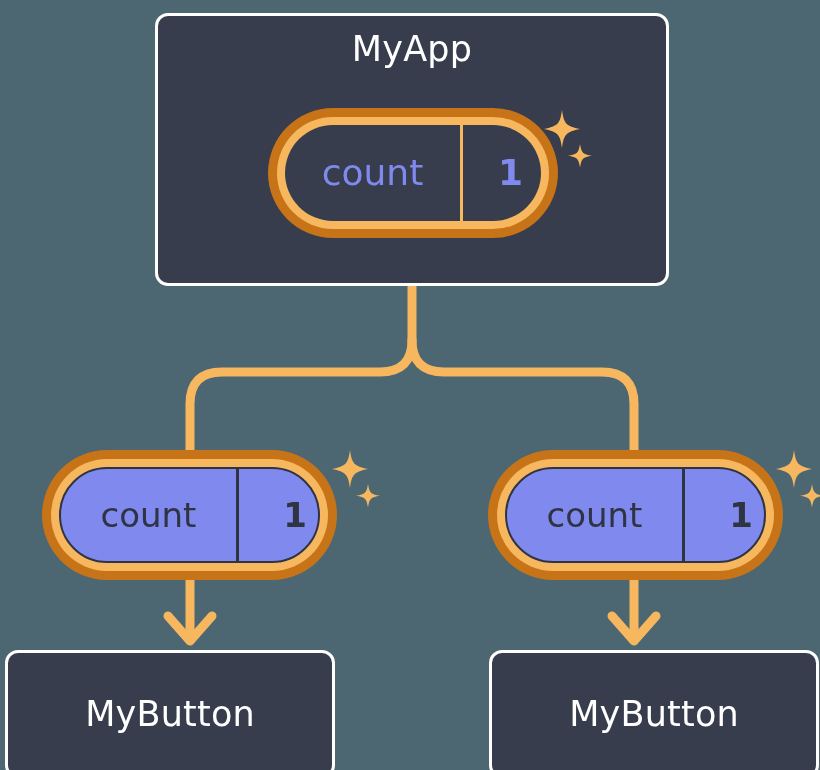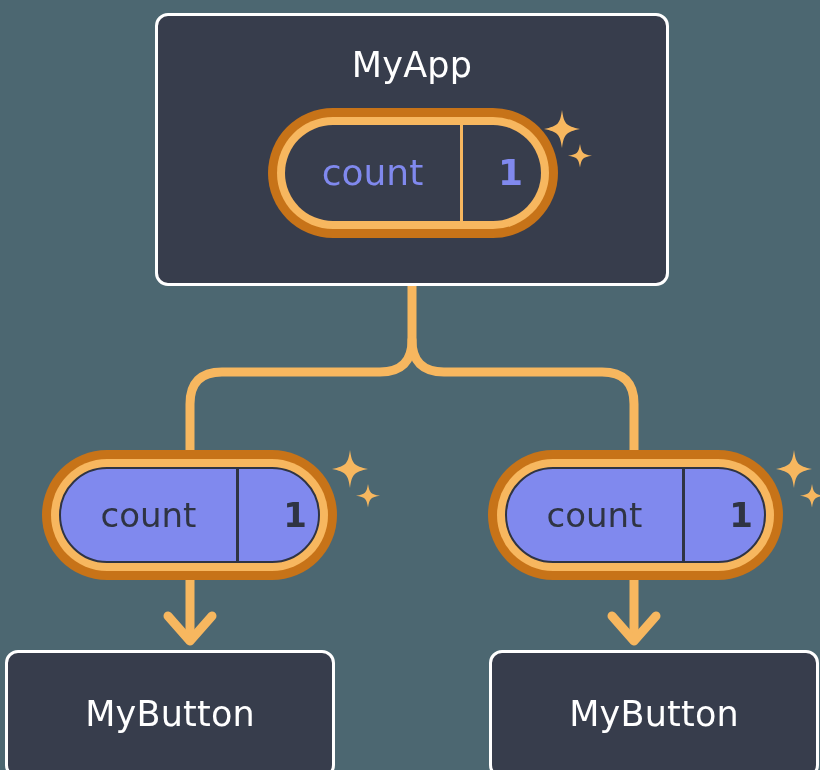--- a/index.html
+++ b/index.html
@@ -54,21 +54,21 @@
     letter-spacing: 0.2px;
     line-height: 1;
     white-space: nowrap;
   }
 
   #card-myapp {
     left: 155px;
     top: 13px;
     width: 514px;
     height: 273px;
-    padding-top: 32px;
+    padding-top: 16px;
   }
 
   .card-button {
     width: 330px;
     height: 128px;
     justify-content: center;
     padding-top: 0;
   }
   #card-button-left  { left: 5px;   top: 650px; }
   #card-button-right { left: 489px; top: 650px; }

